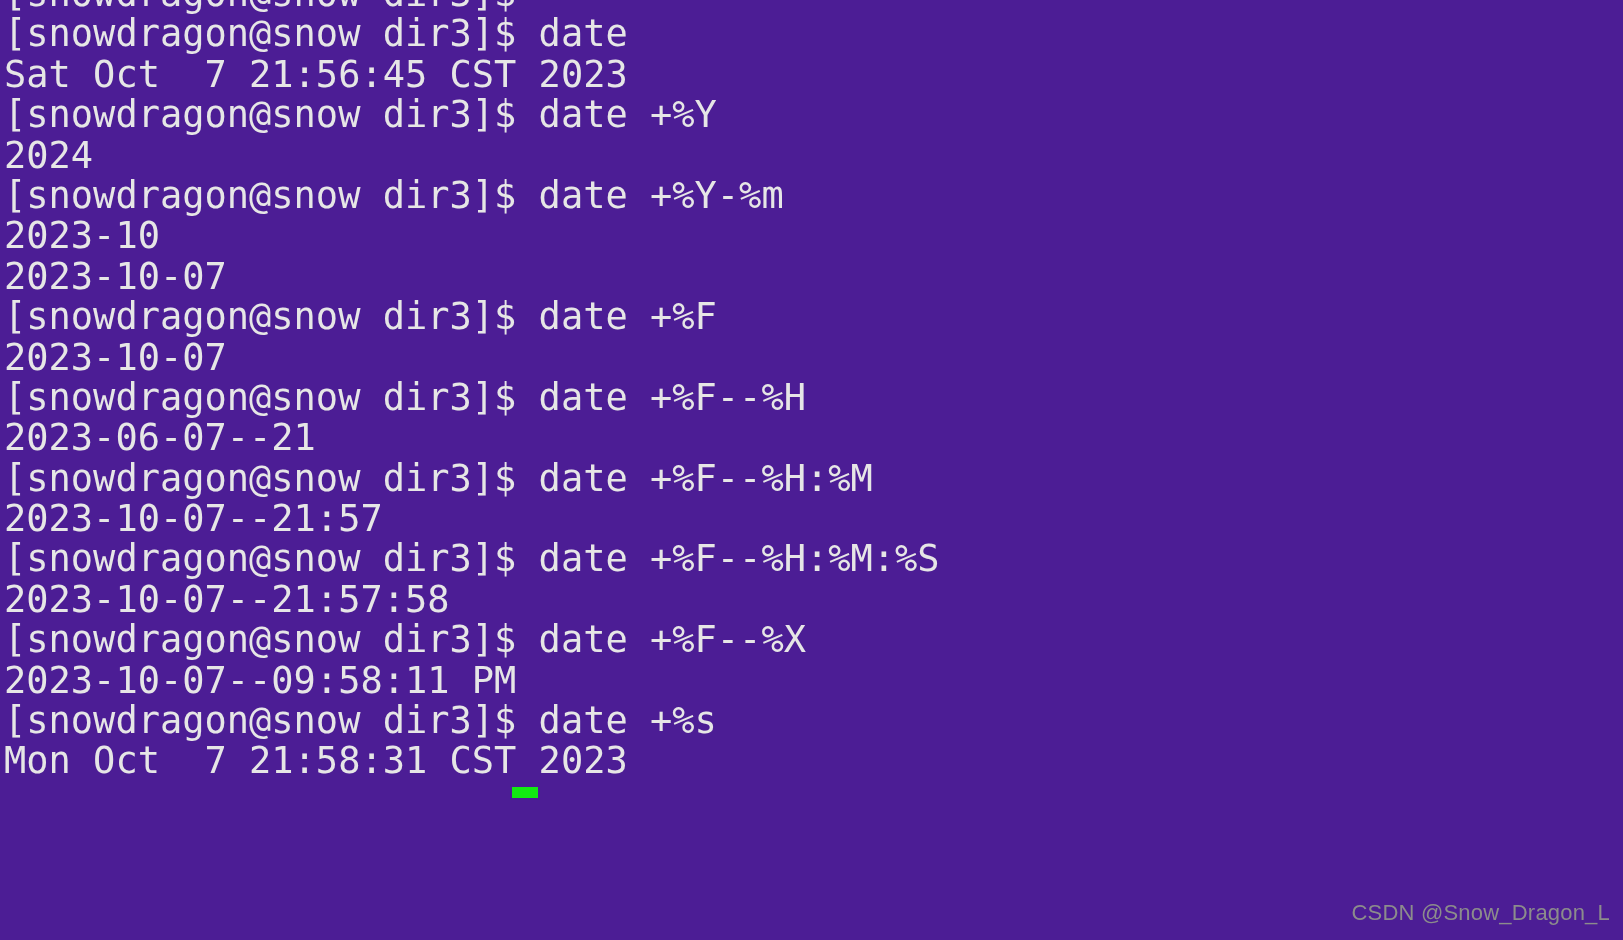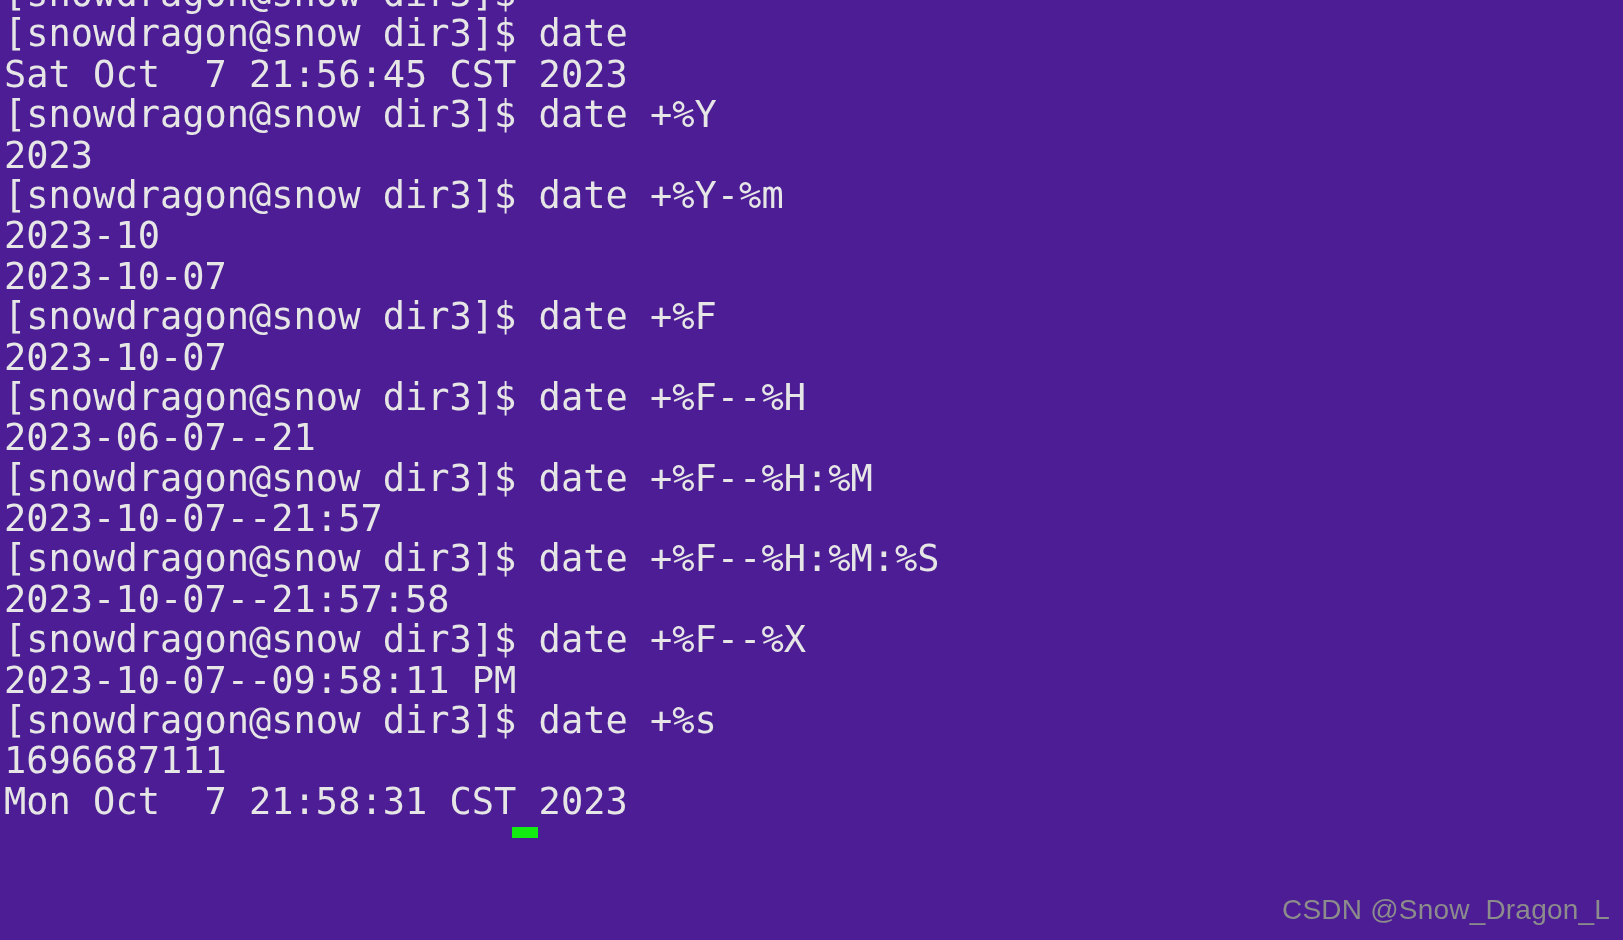--- a/index.html
+++ b/index.html
@@ -55,54 +55,53 @@
     height: 11px;
     background: #12ec12;
   }
 
   
   #watermark {
     position: absolute;
     right: 13px;
     bottom: 14px;
     font-family: "Liberation Sans", sans-serif;
-    font-size: 28px;
+    font-size: 22px;
     color: #8c8c8c;
     letter-spacing: 0.2px;
     white-space: pre;
     user-select: none;
   }
 </style>
 </head>
 <body>
 
 <div id="terminal">
 
   <div id="buffer">
 
   <div class="line">[snowdragon@snow dir3]$</div>
       <div class="line">[snowdragon@snow dir3]$ date</div>
       <div class="line">Sat Oct  7 21:56:45 CST 2023</div>
       <div class="line">[snowdragon@snow dir3]$ date +%Y</div>
-      <div class="line">2023</div>
+      <div class="line">2024</div>
       <div class="line">[snowdragon@snow dir3]$ date +%Y-%m</div>
       <div class="line">2023-10</div>
       <div class="line">2023-10-07</div>
       <div class="line">[snowdragon@snow dir3]$ date +%F</div>
       <div class="line">2023-10-07</div>
       <div class="line">[snowdragon@snow dir3]$ date +%F--%H</div>
       <div class="line">2023-06-07--21</div>
       <div class="line">[snowdragon@snow dir3]$ date +%F--%H:%M</div>
       <div class="line">2023-10-07--21:57</div>
       <div class="line">[snowdragon@snow dir3]$ date +%F--%H:%M:%S</div>
       <div class="line">2023-10-07--21:57:58</div>
       <div class="line">[snowdragon@snow dir3]$ date +%F--%X</div>
       <div class="line">2023-10-07--09:58:11 PM</div>
       <div class="line">[snowdragon@snow dir3]$ date +%s</div>
-      <div class="line">1696687111</div>
       <div class="line">Mon Oct  7 21:58:31 CST 2023</div>
       <div class="cursor-row">
         <div id="cursor"></div>
       </div>
     </div>
 
   <div id="watermark">CSDN @Snow_Dragon_L</div>
 
 </div>
 

